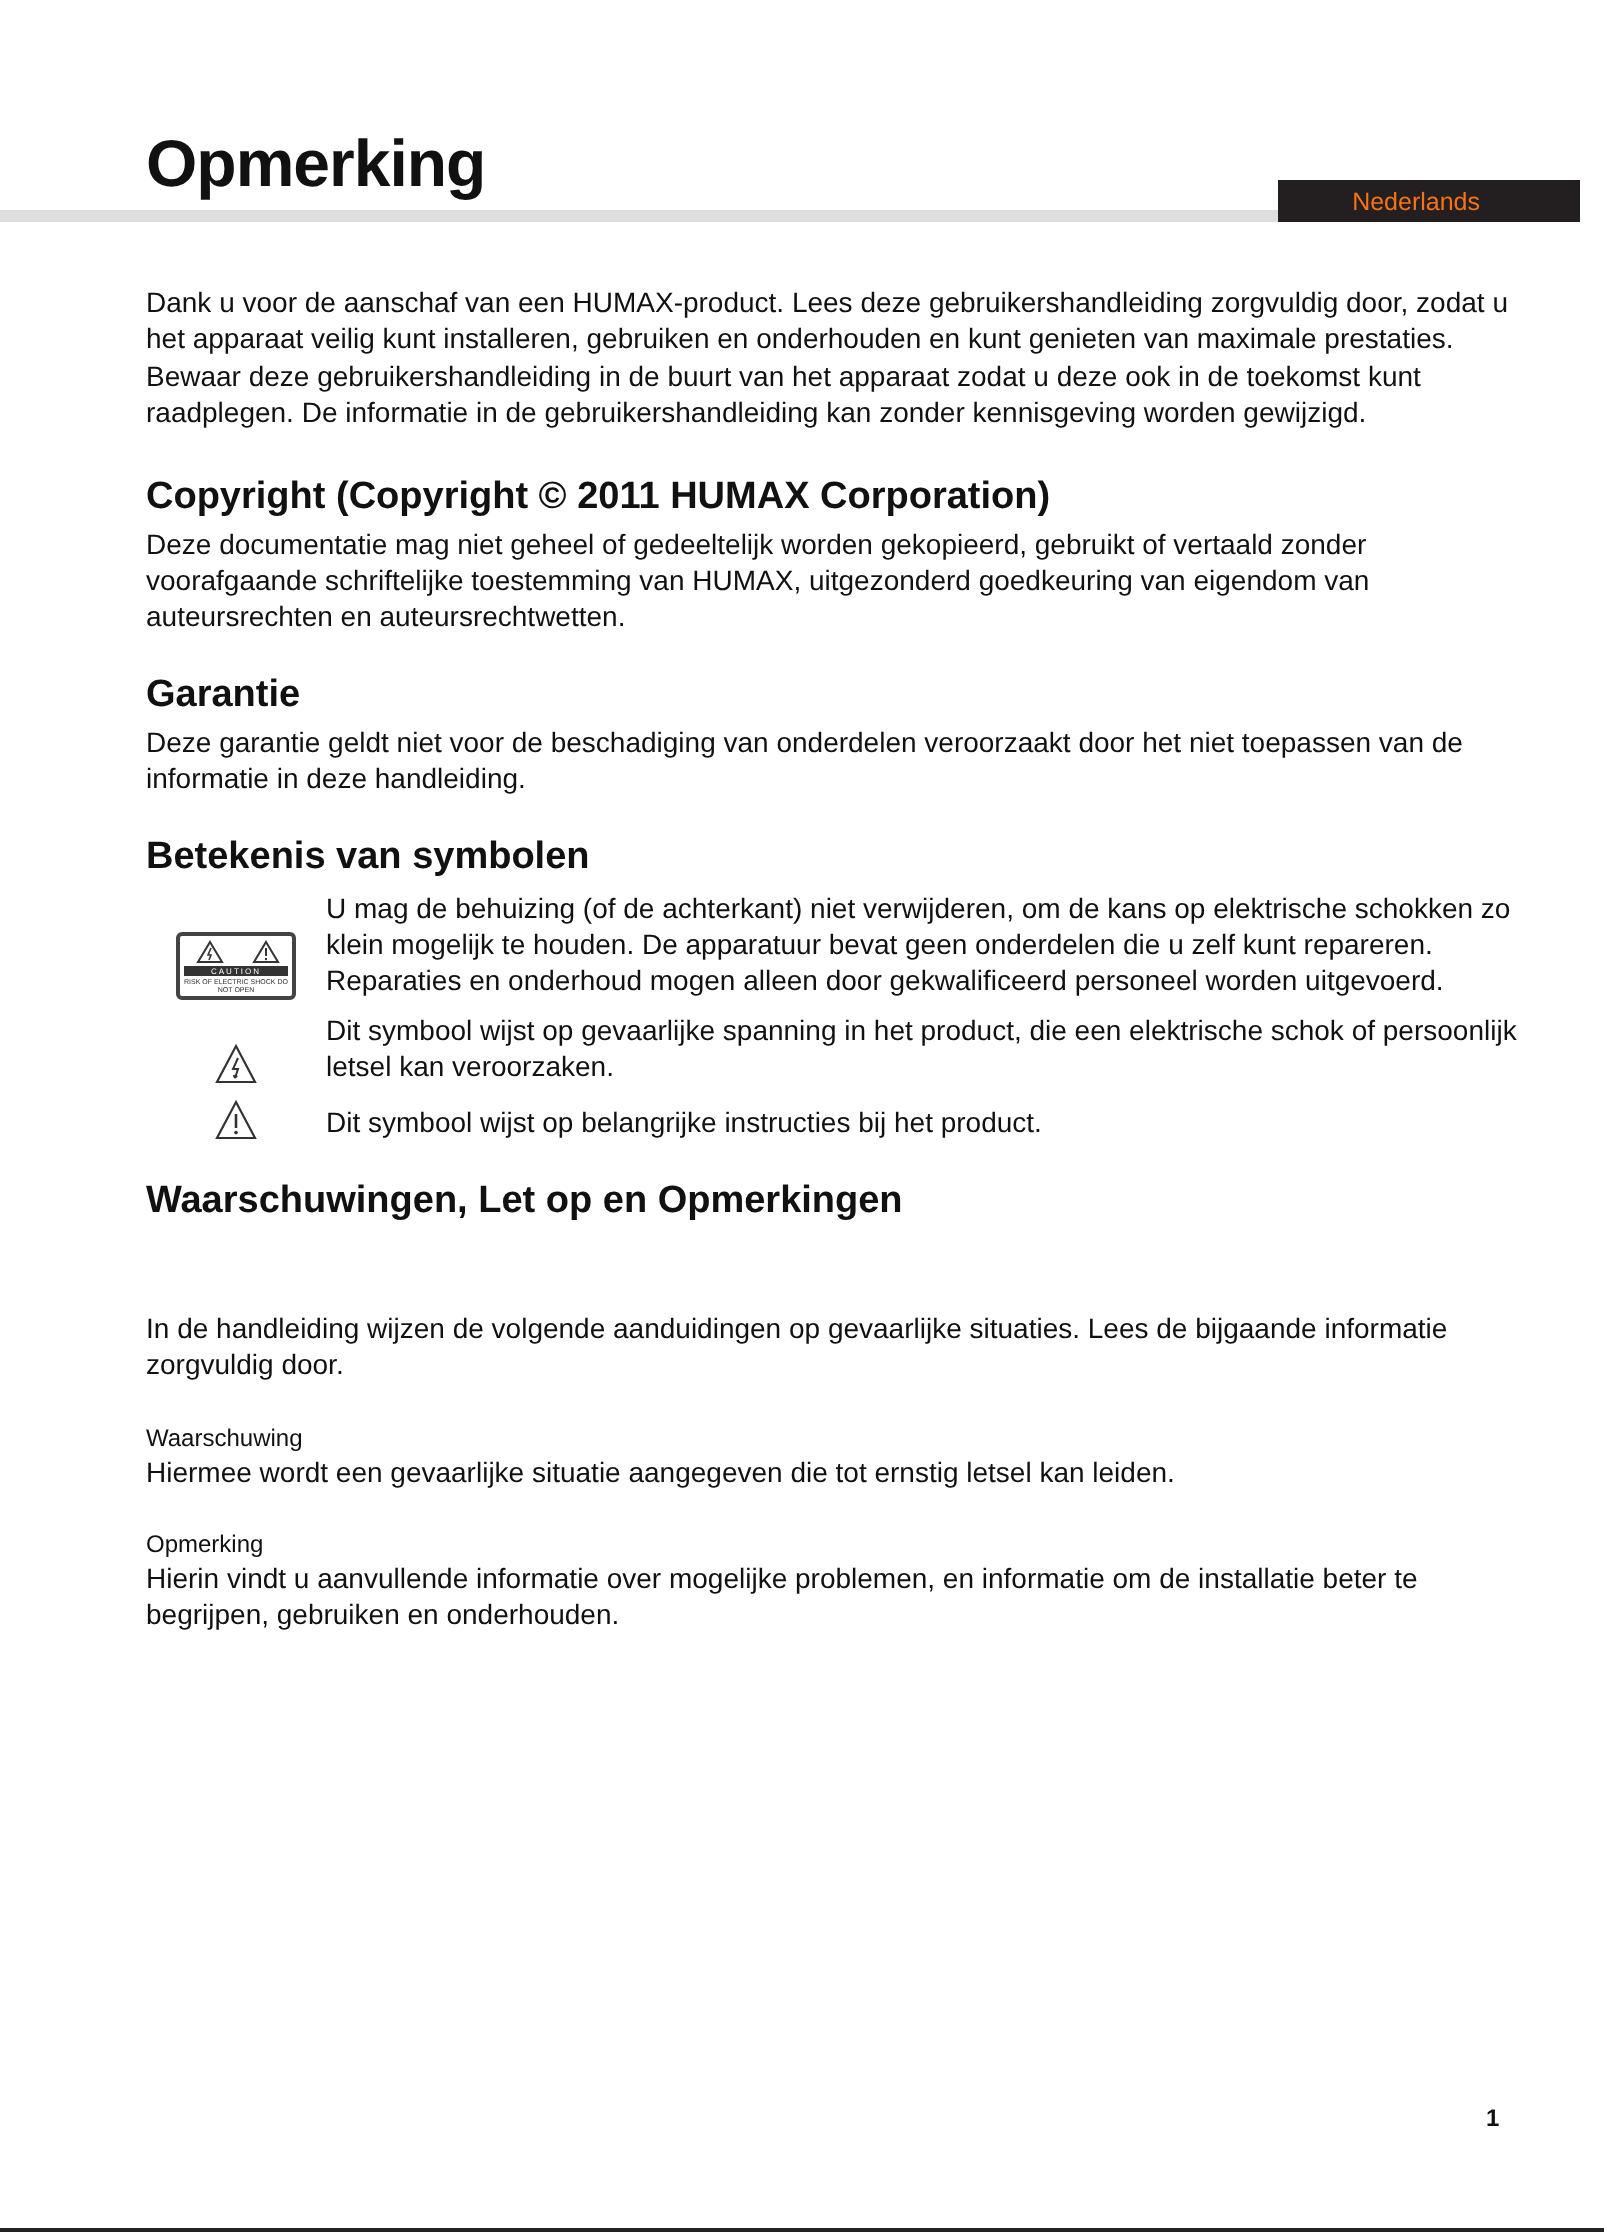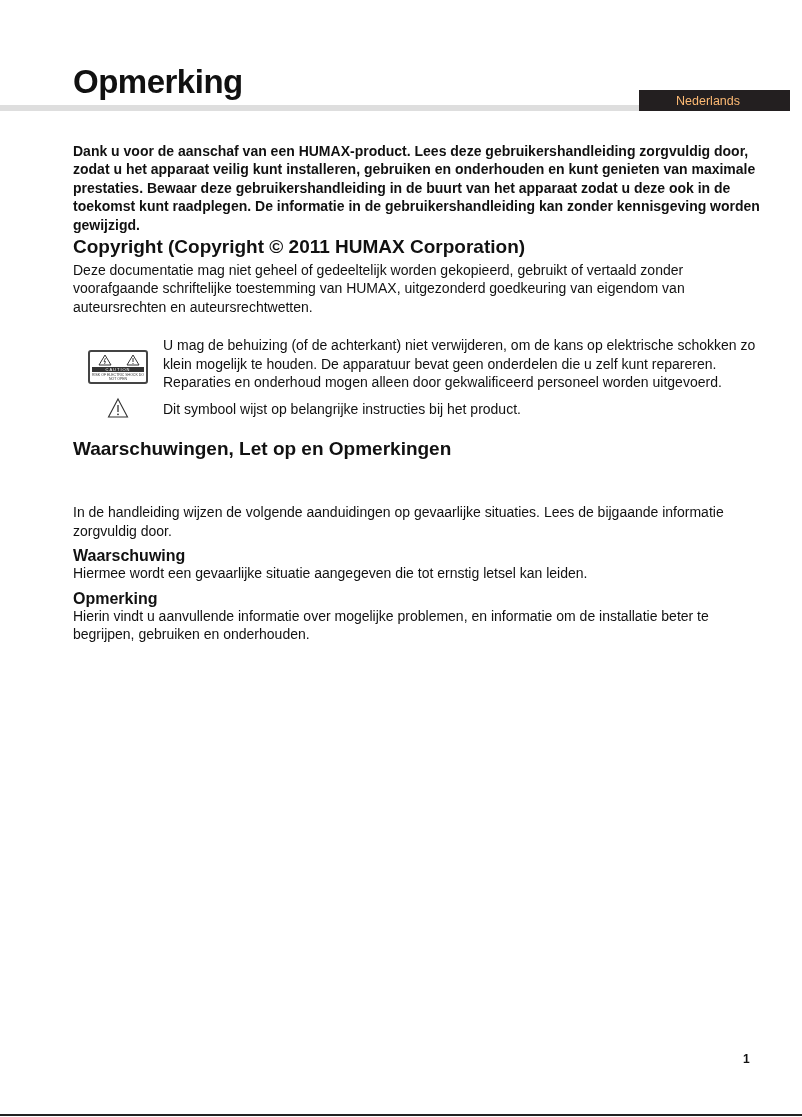--- a/index.html
+++ b/index.html
@@ -12,54 +12,54 @@
     position: absolute; left: 73px; top: 60px;
     font-size: 33px; font-weight: bold; letter-spacing: -0.5px;
     margin: 0; line-height: 44px;
   }
   .gray-bar {
     position: absolute; left: 0; top: 105px; width: 640px; height: 6px;
     background: #dedede;
   }
   .lang-tab {
     position: absolute; left: 639px; top: 90px; width: 151px; height: 21px;
-    background: #231f20; color: #fdba74;
+    background: #231f20; color: #f97316;
     font-size: 12.5px; line-height: 22px; text-align: right;
     padding-right: 50px; box-sizing: border-box;
   }
   .content {
     position: absolute; left: 73px; top: 142px; width: 690px;
     font-size: 14px; line-height: 18.4px;
   }
   p { margin: 0; }
   h2 {
     font-size: 19px; font-weight: bold; margin: 0; line-height: 20px;
   }
-  .intro { margin-bottom: 3px; font-weight: bold; }
+  .intro { margin-bottom: 23px; }
   .section { margin-bottom: 20px; }
   .section h2 { margin-bottom: 4px; }
   .symbols { margin-top: 6px; }
-  .sym-row { display: flex; align-items: flex-start; margin-bottom: 6px; }
+  .sym-row { display: flex; align-items: flex-end; margin-bottom: 6px; }
   .sym-icon { width: 90px; flex: 0 0 90px; display: flex; justify-content: center; }
   .sym-text { flex: 1; }
   .caution-box {
     width: 60px; height: 34px; border: 2px solid #444; border-radius: 3px;
     box-sizing: border-box; margin-top: 14px; position: relative; background: #fff;
   }
   .caution-box .tri { position: absolute; top: 2px; }
   .caution-box .band {
     position: absolute; left: 2px; right: 2px; top: 15px; height: 5px;
     background: #333; color: #fff; font-size: 4px; line-height: 5px;
     text-align: center; letter-spacing: 1px;
   }
   .caution-box .small {
     position: absolute; left: 0; right: 0; top: 21px;
     font-size: 3.5px; line-height: 4px; text-align: center; color: #333;
   }
-  .sub-label { font-size: 16px; font-weight: bold; margin-top: 8px; line-height: 16px; }
+  .sub-label { font-size: 12px; font-weight: normal; margin-top: 19px; line-height: 16px; }
   .warn-intro { margin-bottom: 2px; margin-top: 44px; }
   .page-number {
     position: absolute; left: 743px; top: 1052px; font-size: 12px; font-weight: bold;
   }
   .bottom-rule {
     position: absolute; left: 0; top: 1114px; width: 802px; height: 2px; background: #222;
   }
 </style>
 </head>
 <body>
@@ -69,42 +69,57 @@
 <div class="lang-tab">Nederlands</div>
 
 <div class="content">
   <p class="intro">Dank u voor de aanschaf van een HUMAX-product. Lees deze gebruikershandleiding zorgvuldig door, zodat u het apparaat veilig kunt installeren, gebruiken en onderhouden en kunt genieten van maximale prestaties. Bewaar deze gebruikershandleiding in de buurt van het apparaat zodat u deze ook in de toekomst kunt raadplegen. De informatie in de gebruikershandleiding kan zonder kennisgeving worden gewijzigd.</p>
 
   <div class="section">
     <h2>Copyright (Copyright © 2011 HUMAX Corporation)</h2>
     <p>Deze documentatie mag niet geheel of gedeeltelijk worden gekopieerd, gebruikt of vertaald zonder voorafgaande schriftelijke toestemming van HUMAX, uitgezonderd goedkeuring van eigendom van auteursrechten en auteursrechtwetten.</p>
   </div>
 
+  <div class="section">
+    <h2>Garantie</h2>
+    <p>Deze garantie geldt niet voor de beschadiging van onderdelen veroorzaakt door het niet toepassen van de informatie in deze handleiding.</p>
+  </div>
 
   <div class="section">
+    <h2>Betekenis van symbolen</h2>
     <div class="symbols">
       <div class="sym-row">
         <div class="sym-icon">
           <div class="caution-box">
             <svg class="tri" style="left:8px" width="14" height="12" viewBox="0 0 14 12">
               <path d="M7 1 L13 11 L1 11 Z" fill="none" stroke="#333" stroke-width="1"></path>
               <path d="M7.5 4 L6 7.5 L7.5 7.5 L6.5 10" fill="none" stroke="#333" stroke-width="0.8"></path>
             </svg>
             <svg class="tri" style="left:36px" width="14" height="12" viewBox="0 0 14 12">
               <path d="M7 1 L13 11 L1 11 Z" fill="none" stroke="#333" stroke-width="1"></path>
               <line x1="7" y1="4" x2="7" y2="8" stroke="#333" stroke-width="1"></line>
               <circle cx="7" cy="9.5" r="0.6" fill="#333"></circle>
             </svg>
             <div class="band">CAUTION</div>
             <div class="small">RISK OF ELECTRIC SHOCK DO NOT OPEN</div>
           </div>
         </div>
         <p class="sym-text">U mag de behuizing (of de achterkant) niet verwijderen, om de kans op elektrische schokken zo klein mogelijk te houden. De apparatuur bevat geen onderdelen die u zelf kunt repareren. Reparaties en onderhoud mogen alleen door gekwalificeerd personeel worden uitgevoerd.</p>
       </div>
 
+      <div class="sym-row">
+        <div class="sym-icon">
+          <svg width="22" height="22" viewBox="0 0 22 22">
+            <path d="M11 2 L20.5 20 L1.5 20 Z" fill="none" stroke="#333" stroke-width="1.1"></path>
+            <path d="M12 8 L9.5 13.5 L12 13.5 L10.5 18" fill="none" stroke="#333" stroke-width="1"></path>
+            <path d="M10.5 18 L9.8 16.5 M10.5 18 L11.6 16.8" stroke="#333" stroke-width="0.9"></path>
+          </svg>
+        </div>
+        <p class="sym-text">Dit symbool wijst op gevaarlijke spanning in het product, die een elektrische schok of persoonlijk letsel kan veroorzaken.</p>
+      </div>
 
       <div class="sym-row">
         <div class="sym-icon">
           <svg width="22" height="22" viewBox="0 0 22 22">
             <path d="M11 2 L20.5 20 L1.5 20 Z" fill="none" stroke="#333" stroke-width="1.1"></path>
             <line x1="11" y1="8" x2="11" y2="15" stroke="#333" stroke-width="1.3"></line>
             <circle cx="11" cy="17.3" r="0.9" fill="#333"></circle>
           </svg>
         </div>
         <p class="sym-text" style="padding-top:3px">Dit symbool wijst op belangrijke instructies bij het product.</p>

